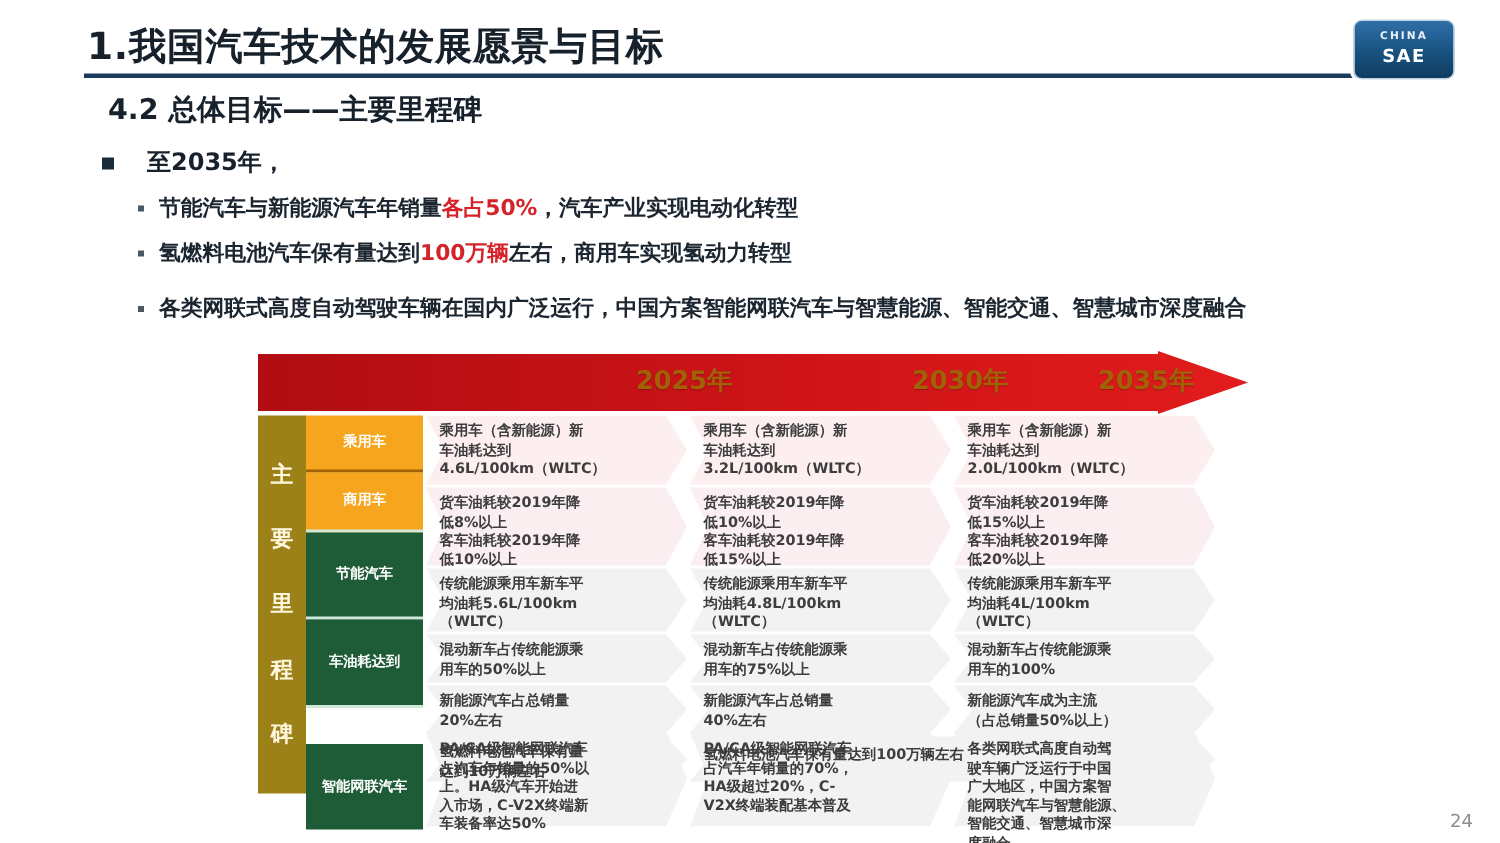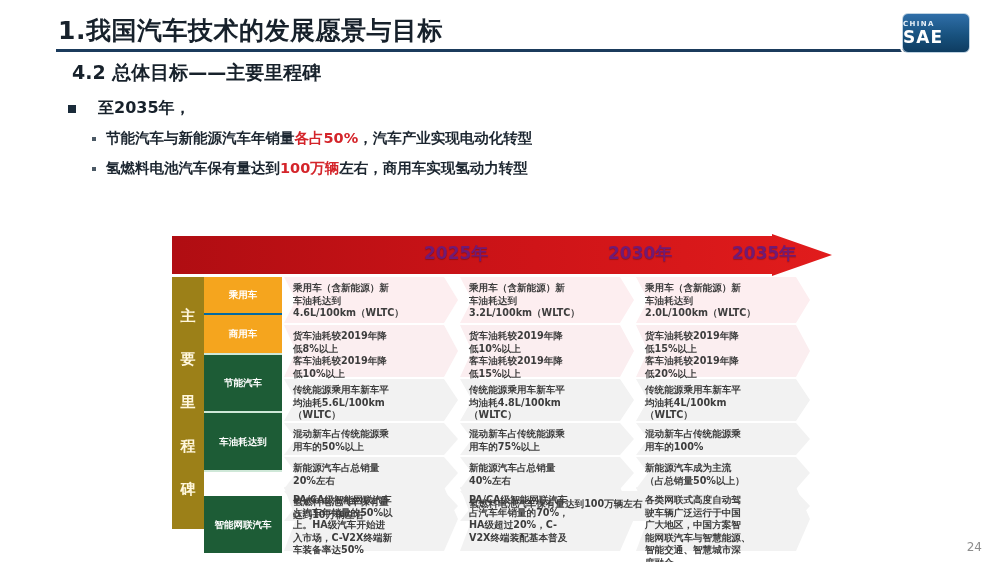--- a/index.html
+++ b/index.html
@@ -19,29 +19,29 @@
   }
   .title-rule{
     position:absolute;left:56px;top:49px;width:888px;height:3px;
     background:#1b3b5c;
   }
   .logo{
     position:absolute;right:30px;top:13px;
     width:66px;height:38px;border-radius:6px;
     background:linear-gradient(180deg,#2f6ea8 0%,#18527f 55%,#0e3c61 100%);
     border:1px solid #bfd3e2;
-    display:flex;flex-direction:column;justify-content:center;
+    display:flex;flex-direction:column;align-items:center;justify-content:center;
     box-shadow:0 0 0 2px #ffffff;
   }
   .logo-top{
     color:#e8f1f8;font-size:7px;font-weight:bold;letter-spacing:1.4px;
     line-height:9px;
   }
   .logo-main{
-    color:#ffffff;font-size:17px;font-weight:bold;letter-spacing:1px;
+    color:#ffffff;font-size:12px;font-weight:bold;letter-spacing:1px;
     line-height:17px;
   }
 
   .subtitle{
     position:absolute;left:72px;top:60px;
     font-size:19px;font-weight:bold;color:#17212b;white-space:nowrap;
   }
 
   
   .bullet-l1{
@@ -63,21 +63,21 @@
   .b2a{top:129px;}
   .b2b{top:159px;}
   .b2c{top:196px;}
   .hi{color:#d4242a;}
 
   
   .arrow-wrap{position:absolute;left:172px;top:234px;width:660px;height:42px;}
   .arrow-wrap svg{display:block;}
   .arrow-label{
     position:absolute;top:8px;
-    color:#701a75;font-size:17px;font-weight:bold;white-space:nowrap;
+    color:#a16207;font-size:17px;font-weight:bold;white-space:nowrap;
     text-shadow:0 1px 1px rgba(0,0,0,.25);
   }
   .al-2025{left:252px;}
   .al-2030{left:436px;}
   .al-2035{left:560px;}
 
   
   .diagram{position:absolute;left:172px;top:277px;width:660px;height:258px;}
 
   
@@ -94,21 +94,21 @@
   
   .cat-col{position:absolute;left:32px;top:0;width:78px;height:252px;}
   .cat{
     position:absolute;left:0;width:78px;
     display:flex;align-items:center;justify-content:center;
     color:#ffffff;font-size:9.5px;font-weight:bold;text-align:center;
     line-height:12px;box-sizing:border-box;padding:0 3px;
   }
   .cat.orange{background:#f5a51e;}
   .cat.green{background:#1d5c36;}
-  .cat-sep-o{border-bottom:2px solid #0369a1;}
+  .cat-sep-o{border-bottom:2px solid #a16207;}
   .cat-sep-g{border-bottom:2px solid #cfe8d8;}
 
   
   .cells{position:absolute;left:112px;top:0;width:548px;height:258px;}
   .cell{
     position:absolute;box-sizing:border-box;
     font-size:9.6px;line-height:12.6px;font-weight:bold;
     color:#3d3d3d;
     padding:5px 14px 5px 9px;
     white-space:pre-line;
@@ -142,20 +142,24 @@
   <div class="bullet-l2 b2a">
     <span class="dot"></span>
     <span><span>节能汽车与新能源汽车年销量</span><span class="hi">各占50%</span><span>，汽车产业实现电动化转型</span></span>
   </div>
 
   <div class="bullet-l2 b2b">
     <span class="dot"></span>
     <span><span>氢燃料电池汽车保有量达到</span><span class="hi">100万辆</span><span>左右，商用车实现氢动力转型</span></span>
   </div>
 
+  <div class="bullet-l2 b2c">
+    <span class="dot"></span>
+    <span>各类网联式高度自动驾驶车辆在国内广泛运行，中国方案智能网联汽车与智慧能源、智能交通、智慧城市深度融合</span>
+  </div>
 
   <div class="arrow-wrap">
     <svg width="660" height="42" viewBox="0 0 660 42">
       <defs>
         <linearGradient id="agr" x1="0" y1="0" x2="1" y2="0">
           <stop offset="0%" stop-color="#b00d12"></stop>
           <stop offset="55%" stop-color="#cf1418"></stop>
           <stop offset="100%" stop-color="#e11c1c"></stop>
         </linearGradient>
       </defs>

